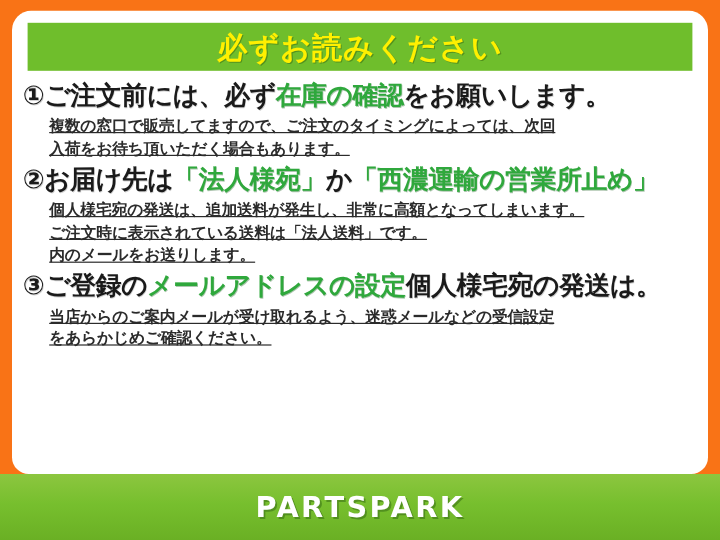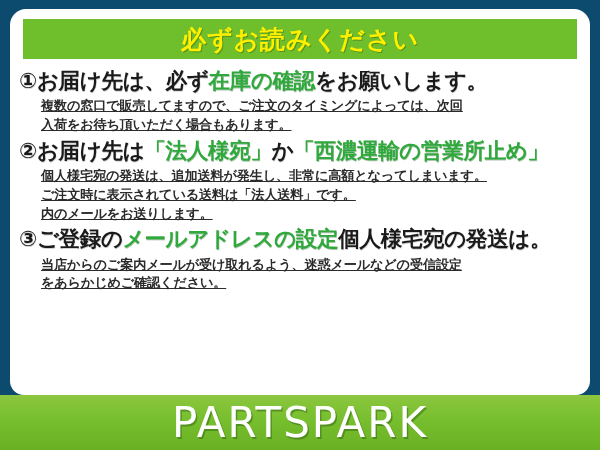--- a/index.html
+++ b/index.html
@@ -13,21 +13,21 @@
     font-family: "DejaVu Sans", "Liberation Sans", sans-serif;
     background: #ffffff;
   }
 
   
   #notice-card {
     position: relative;
     width: 600px;
     height: 450px;
     box-sizing: border-box;
-    background: #0c4a6e;
+    background: #f97316;
   }
 
   
   #panel {
     position: absolute;
     left: 10px;
     top: 9px;
     width: 580px;
     height: 386px;
     box-sizing: border-box;
@@ -104,41 +104,41 @@
     bottom: 0;
     width: 600px;
     height: 55px;
     background: linear-gradient(180deg, #8cc63f 0%, #77bf2e 45%, #6ab024 100%);
     display: flex;
     align-items: center;
     justify-content: center;
   }
   #footer-logo {
     color: #ffffff;
-    font-size: 42px;
-    font-weight: normal;
+    font-size: 24px;
+    font-weight: bold;
     letter-spacing: 2px;
     text-shadow: 1.5px 1.5px 0 rgba(40,90,15,0.45);
   }
 </style>
 </head>
 <body>
 
 <div id="notice-card">
 
   <div id="panel">
 
     <div id="banner">
       <span id="banner-title">必ずお読みください</span>
     </div>
 
     <div id="items">
 
       <div class="item">
-        <div class="item-heading"><span>①</span><span>お届け先は、必ず</span><span class="hl">在庫の確認</span><span>をお願いします。</span></div>
+        <div class="item-heading"><span>①</span><span>ご注文前には、必ず</span><span class="hl">在庫の確認</span><span>をお願いします。</span></div>
         <div class="item-body">
           <div>複数の窓口で販売してますので、ご注文のタイミングによっては、次回</div>
           <div>入荷をお待ち頂いただく場合もあります。</div>
         </div>
       </div>
 
       <div class="item">
         <div class="item-heading"><span>②</span><span>お届け先は</span><span class="hl">「法人様宛」</span><span>か</span><span class="hl">「西濃運輸の営業所止め」</span></div>
         <div class="item-body">
           <div>個人様宅宛の発送は、追加送料が発生し、非常に高額となってしまいます。</div>

